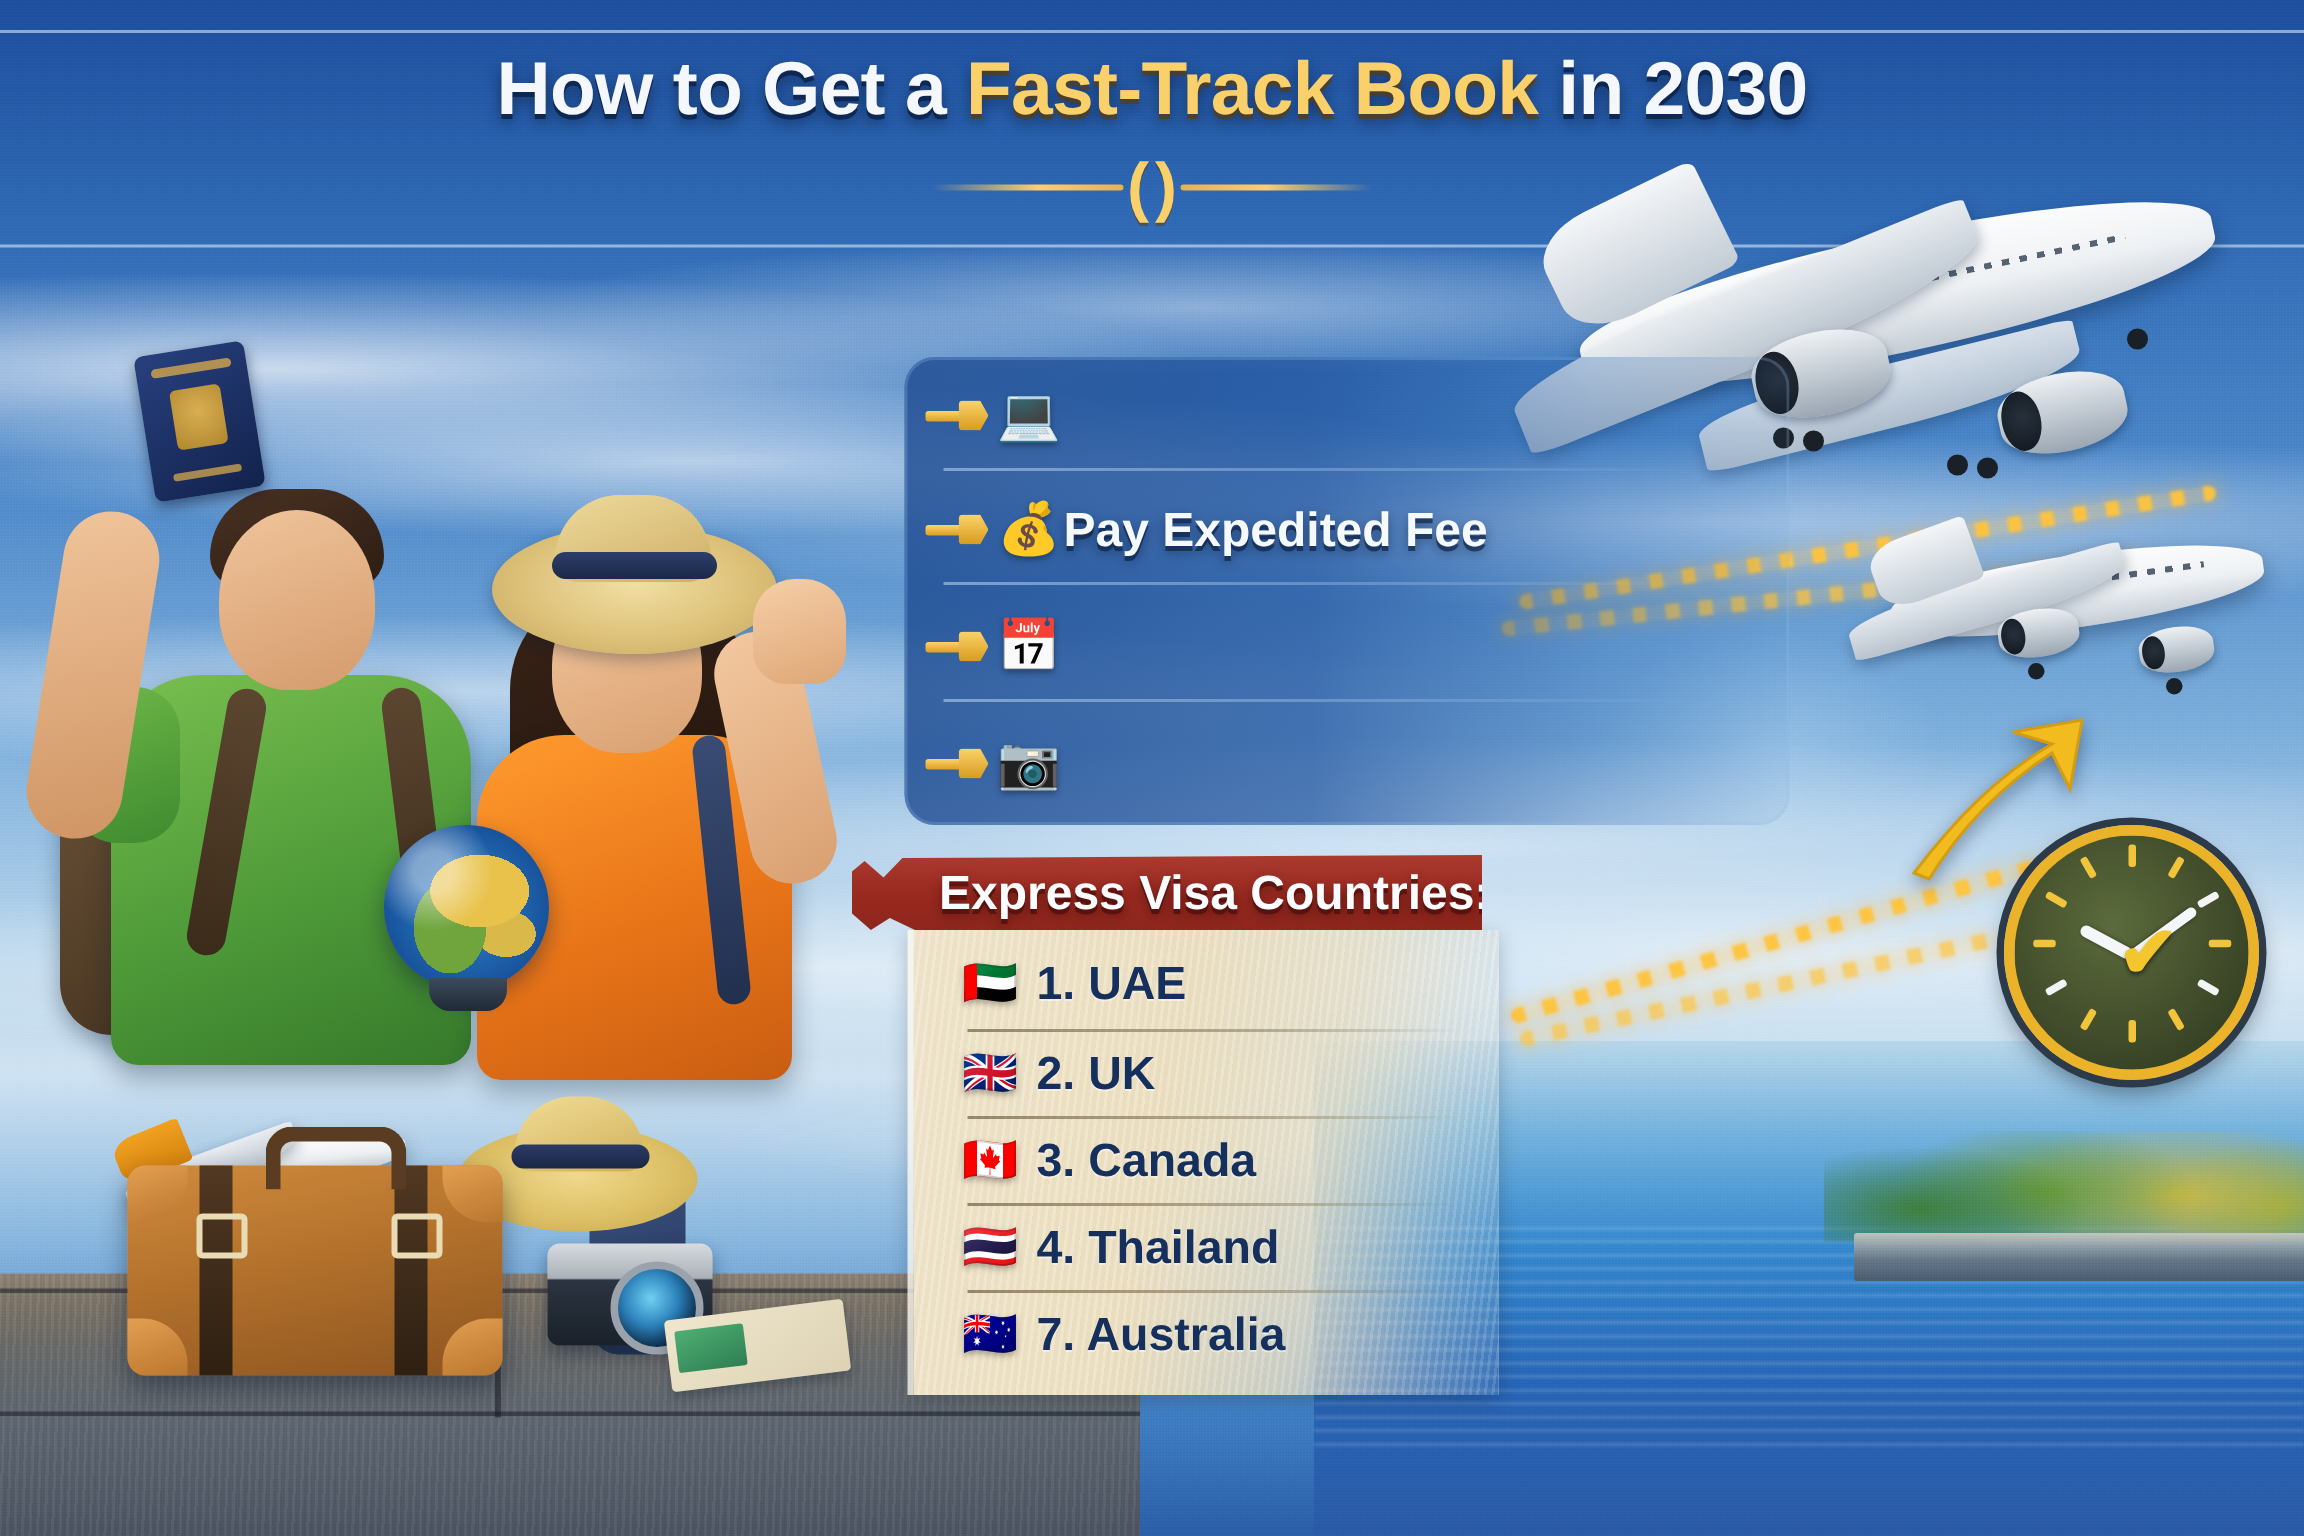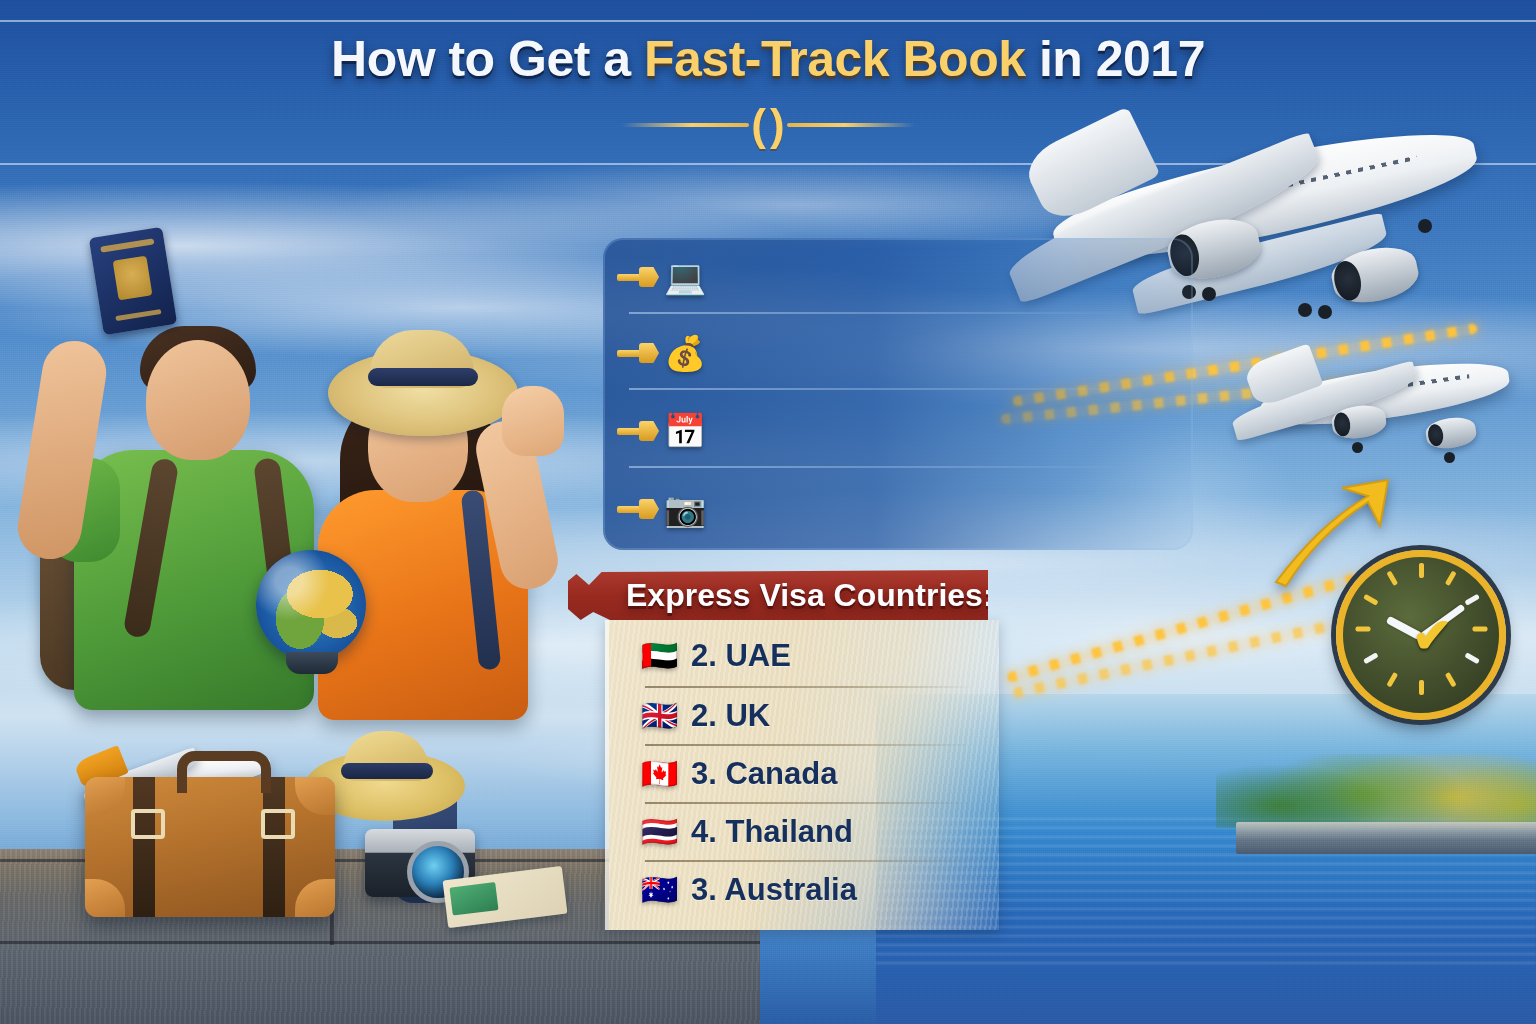--- a/index.html
+++ b/index.html
@@ -413,21 +413,21 @@
     <div class="case-handle"></div>
     <div class="cam"></div>
     <div class="cam-lens"></div>
     <div class="tickets">
         <div class="strip"></div>
       </div>
   </div>
 
   <div class="titlewrap">
     <div class="title">
-      <span>How to Get a </span><span class="accent">Fast-Track Book</span><span> in 2017</span>
+      <span>How to Get a </span><span class="accent">Fast-Track Book</span><span> in 2030</span>
     </div>
   </div>
 
   <div class="subwrap">
     <span class="sub-rule"></span>
     <span class="paren">(</span>
     <span class="paren">)</span>
     <span class="sub-rule right"></span>
   </div>
 
@@ -441,20 +441,21 @@
       <span class="ico">💻</span>
     </div>
     <div class="step-div" style="top:74px;"></div>
 
     <div class="step" style="top:84px;">
       <span class="arrow">
           <span class="stem"></span>
           <span class="head"></span>
         </span>
       <span class="ico">💰</span>
+      <span class="lbl">Pay Expedited Fee</span>
     </div>
     <div class="step-div" style="top:150px;"></div>
 
     <div class="step" style="top:162px;">
       <span class="arrow">
           <span class="stem"></span>
           <span class="head"></span>
         </span>
       <span class="ico">📅</span>
     </div>
@@ -471,21 +472,21 @@
 
   <div class="c-banner">
     <span class="txt">Express Visa Countries:</span>
   </div>
 
   <div class="c-panel">
     <div class="paper"></div>
 
     <div class="c-row" style="top:8px;">
       <span class="flag">🇦🇪</span>
-      <span class="name">2. UAE</span>
+      <span class="name">1. UAE</span>
     </div>
     <div class="c-div" style="top:66px;"></div>
 
     <div class="c-row" style="top:68px;">
       <span class="flag">🇬🇧</span>
       <span class="name">2. UK</span>
     </div>
     <div class="c-div" style="top:124px;"></div>
 
     <div class="c-row" style="top:126px;">
@@ -495,17 +496,17 @@
     <div class="c-div" style="top:182px;"></div>
 
     <div class="c-row" style="top:184px;">
       <span class="flag">🇹🇭</span>
       <span class="name">4. Thailand</span>
     </div>
     <div class="c-div" style="top:240px;"></div>
 
     <div class="c-row" style="top:242px;">
       <span class="flag">🇦🇺</span>
-      <span class="name">3. Australia</span>
+      <span class="name">7. Australia</span>
     </div>
   </div>
 
 </div>
 
 </body></html>

